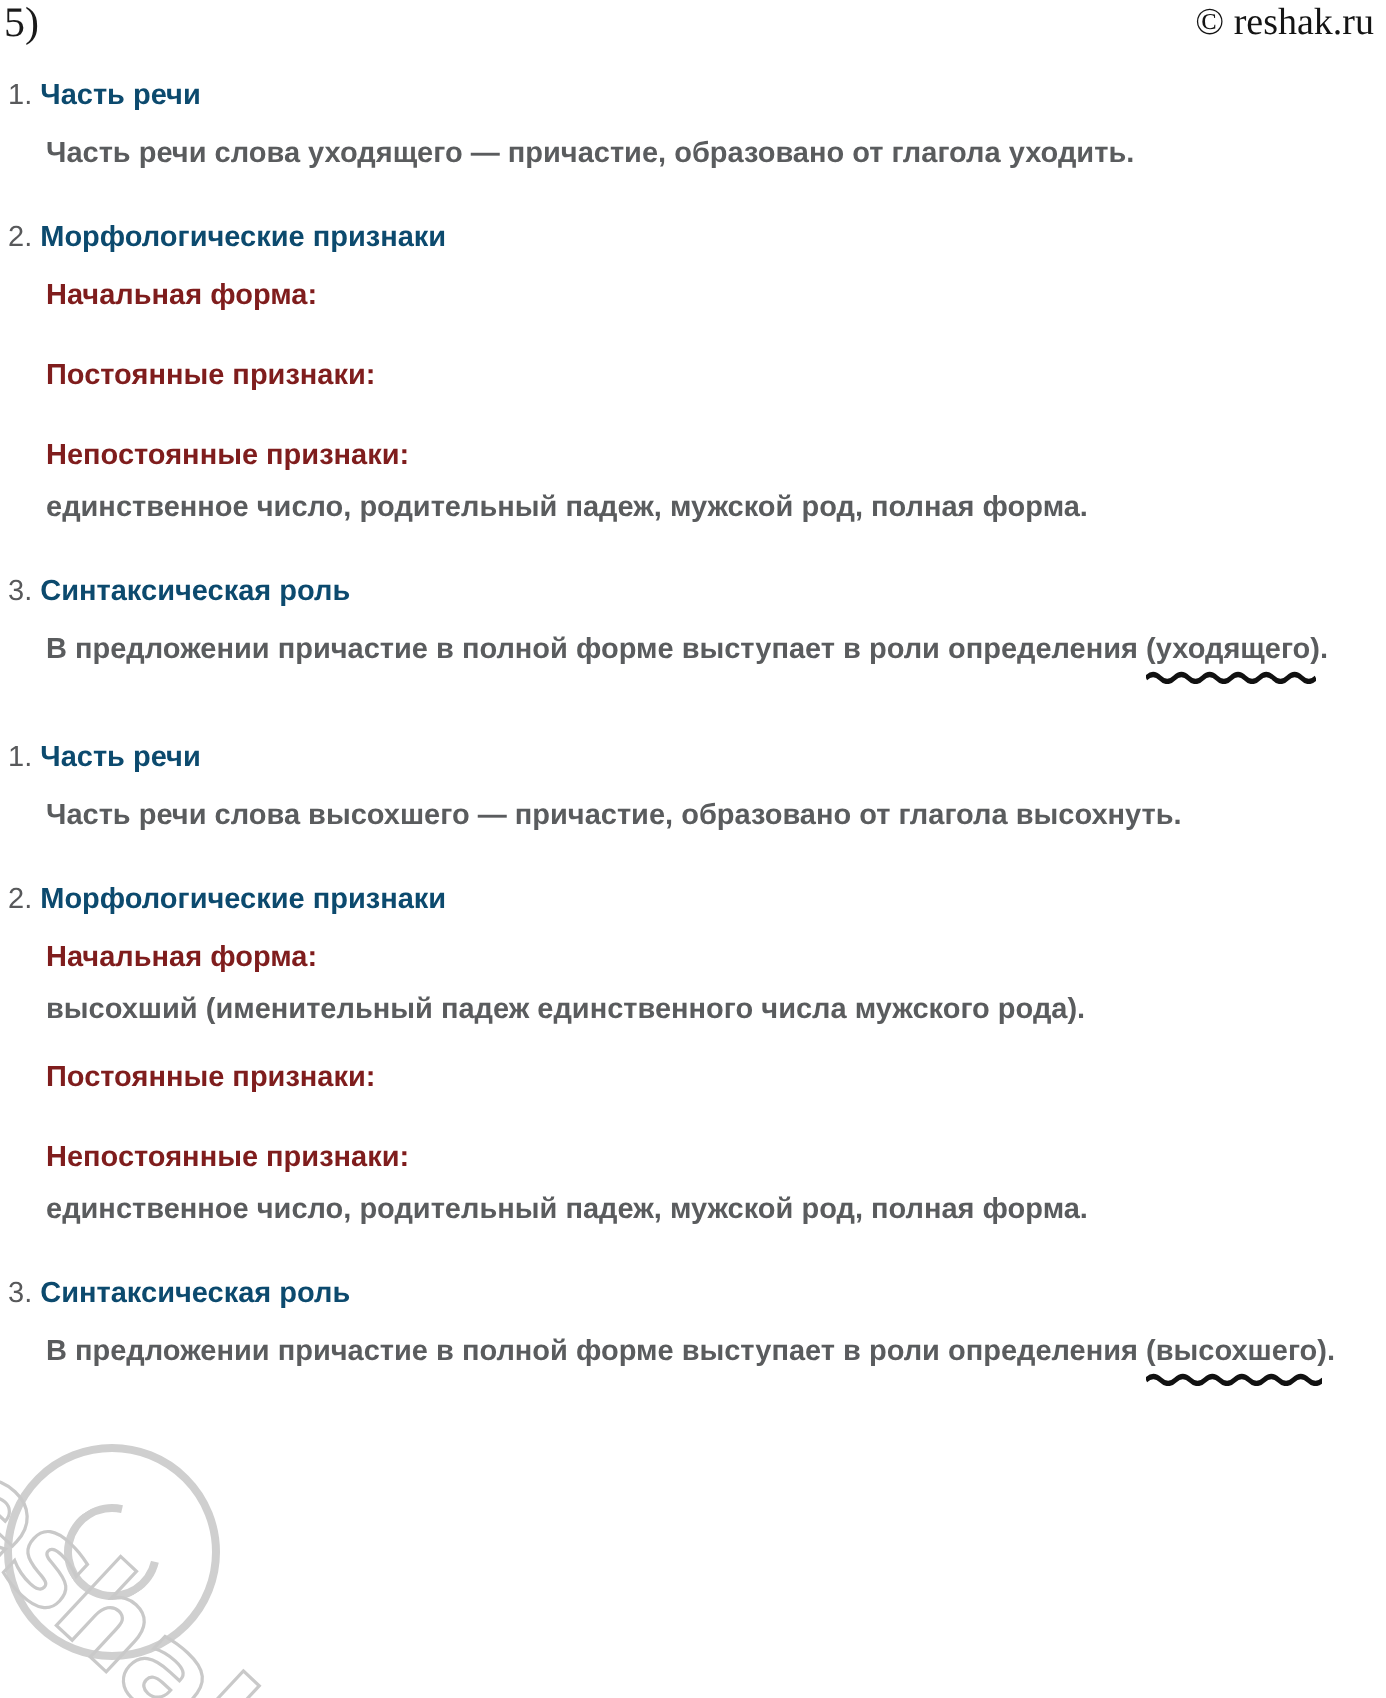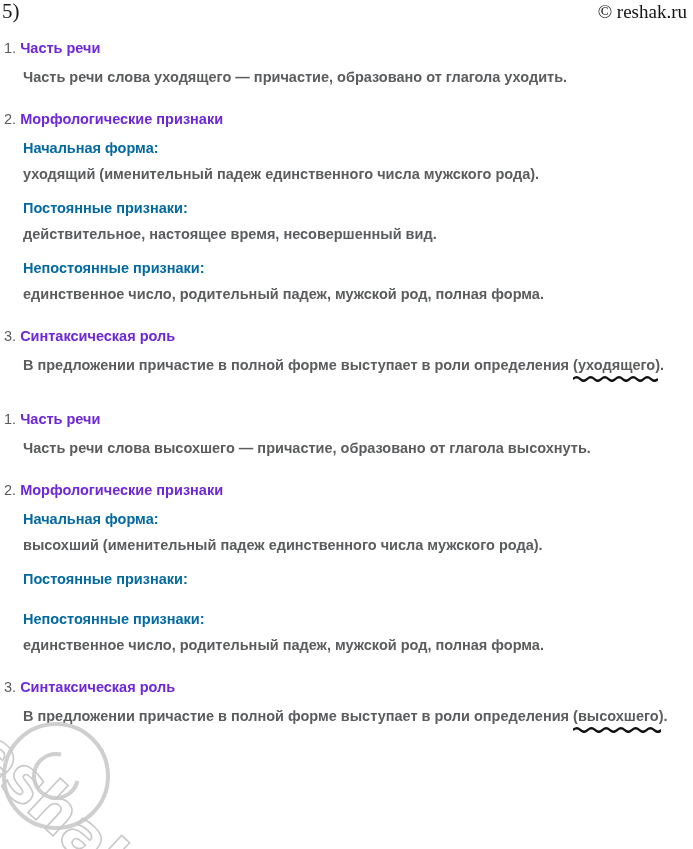--- a/index.html
+++ b/index.html
@@ -63,32 +63,32 @@
   .section-head {
     margin: 0;
     padding: 0 0 0 4px;
     font-size: 14.5px;
     line-height: 20px;
     color: #58595b;
     font-weight: 400;
     white-space: nowrap;
   }
   .section-head .sh-label {
-    color: #6d28d9;
+    color: #0c4a6e;
     font-weight: 700;
   }
 
   
   .red-head {
     margin: 0;
     padding: 0 0 0 23px;
     font-size: 14.5px;
     line-height: 20px;
     font-weight: 700;
-    color: #0369a1;
+    color: #7f1d1d;
     white-space: nowrap;
   }
 
   
   .body-line {
     margin: 0;
     padding: 0 0 0 23px;
     font-size: 14.5px;
     line-height: 20px;
     font-weight: 700;
@@ -180,25 +180,23 @@
 
   <div class="content" id="content-root">
       <div class="section-head"><span class="sh-num">1.</span> <span class="sh-label">Часть речи</span></div>
       <div class="gap-9"></div>
       <div class="body-line">Часть речи слова уходящего — причастие, образовано от глагола уходить.</div>
       <div class="gap-22"></div>
       <div class="section-head"><span class="sh-num">2.</span> <span class="sh-label">Морфологические признаки</span></div>
       <div class="gap-9"></div>
       <div class="red-head">Начальная форма:</div>
       <div class="gap-6"></div>
-      <div class="body-line">уходящий (именительный падеж единственного числа мужского рода).</div>
       <div class="gap-14"></div>
       <div class="red-head">Постоянные признаки:</div>
       <div class="gap-6"></div>
-      <div class="body-line">действительное, настоящее время, несовершенный вид.</div>
       <div class="gap-14"></div>
       <div class="red-head">Непостоянные признаки:</div>
       <div class="gap-6"></div>
       <div class="body-line">единственное число, родительный падеж, мужской род, полная форма.</div>
       <div class="gap-22"></div>
       <div class="section-head"><span class="sh-num">3.</span> <span class="sh-label">Синтаксическая роль</span></div>
       <div class="gap-9"></div>
       <div class="body-line"><span>В предложении причастие в полной форме выступает в роли определения </span><span class="wavy"><span>(уходящего)</span><span class="wavy-mark">
             <svg width="100%" height="7" viewBox="0 0 120 7" preserveAspectRatio="none">
               <path d="M0 4 Q 5 0.5 10 4 T 20 4 T 30 4 T 40 4 T 50 4 T 60 4 T 70 4 T 80 4 T 90 4 T 100 4 T 110 4 T 120 4" fill="none" stroke="#111111" stroke-width="2.6"></path>

